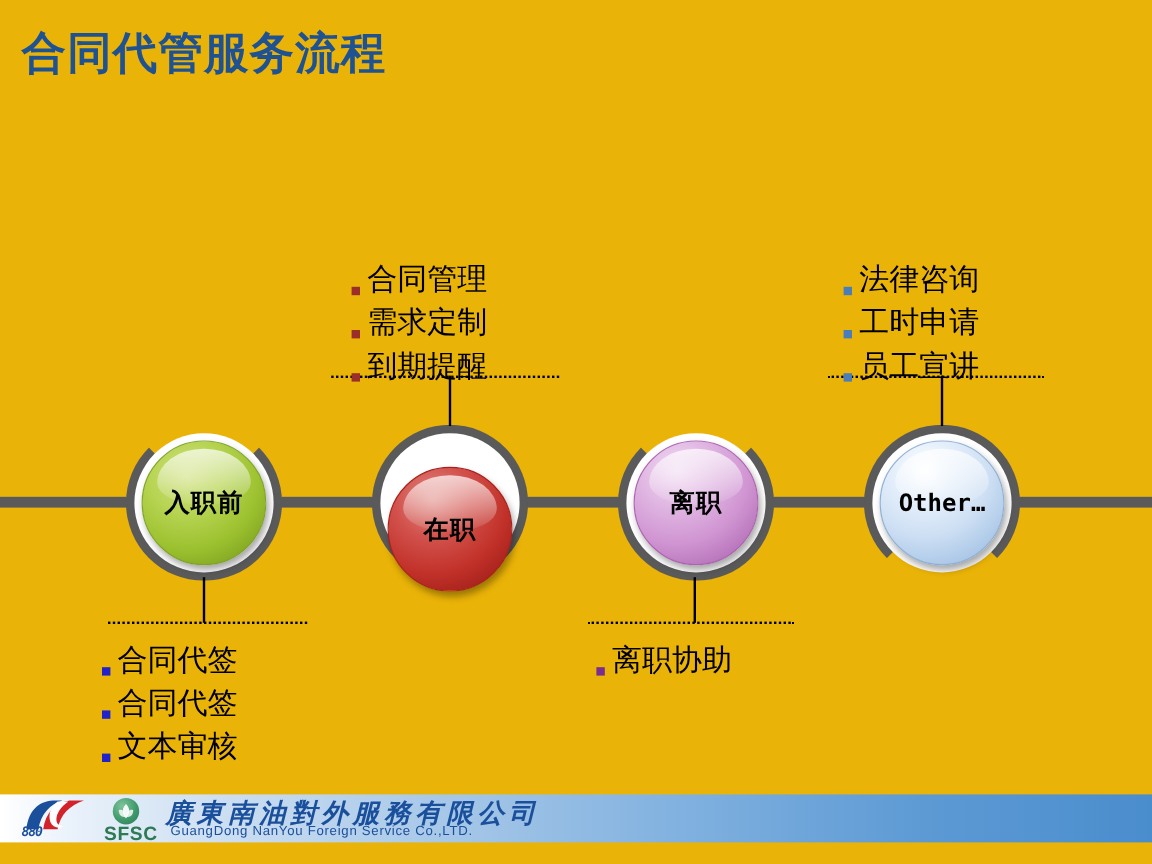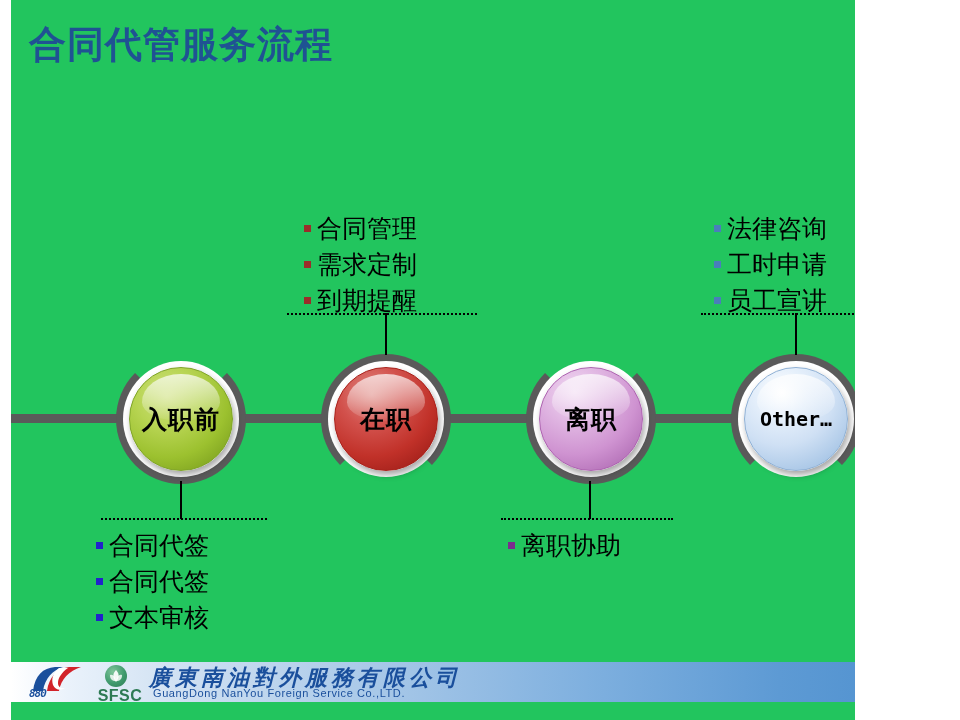--- a/index.html
+++ b/index.html
@@ -2,26 +2,25 @@
 <html><head>
 <meta charset="utf-8">
 <style>
   html, body {
     margin: 0;
     padding: 0;
     background: #ffffff;
   }
   #slide {
     position: relative;
-    width: 844px;
+    width: 960px;
     height: 720px;
-    background: #22c55e;
+    background: #eab308;
     overflow: hidden;
     font-family: "Liberation Sans", "DejaVu Sans", sans-serif;
-    margin-left: 11px;
   }
 
   
   #title {
     position: absolute;
     left: 18px;
     top: 26px;
     font-size: 37px;
     font-weight: bold;
     color: #1f5293;
@@ -69,21 +68,21 @@
     width: 104px;
     height: 104px;
     border-radius: 50%;
     box-sizing: border-box;
     display: flex;
     align-items: center;
     justify-content: center;
     box-shadow: 2px 4px 6px rgba(0,0,0,0.35);
   }
   .sphere .label {
-    font-size: 25px;
+    font-size: 21px;
     font-weight: bold;
     color: #000000;
     letter-spacing: 1px;
     position: relative;
     z-index: 3;
     white-space: nowrap;
     font-family: Liberation Mono, monospace;
   }
   .sphere .gloss {
     position: absolute;
@@ -135,21 +134,21 @@
     height: 0;
     border-top: 2px dotted #000000;
   }
 
   
   .bullets {
     position: absolute;
   }
   .bullets .bl {
     display: flex;
-    align-items: center;
+    align-items: flex-end;
     height: 36px;
     white-space: nowrap;
   }
   .bullets .bullet-sq {
     width: 7px;
     height: 7px;
     margin-right: 6px;
     flex: 0 0 auto;
     display: inline-block;
   }
@@ -267,21 +266,21 @@
     <div class="halo" style="left:112px; top:361px;"></div>
     <div class="sphere green" style="left:118px; top:367px;">
       <div class="gloss"></div>
       <span class="label">入职前</span>
     </div>
   </div>
 
   <div>
     <div class="ring arc-top" style="left:310px; top:354px;"></div>
     <div class="halo" style="left:317px; top:361px;"></div>
-    <div class="sphere red" style="left:323px; top:367px;align-items:center;">
+    <div class="sphere red" style="left:323px; top:389px;align-items:center;">
       <div class="gloss"></div>
       <span class="label">在职</span>
     </div>
   </div>
 
   <div>
     <div class="ring arc-bottom" style="left:515px; top:354px;"></div>
     <div class="halo" style="left:522px; top:361px;"></div>
     <div class="sphere purple" style="left:528px; top:367px;">
       <div class="gloss"></div>

